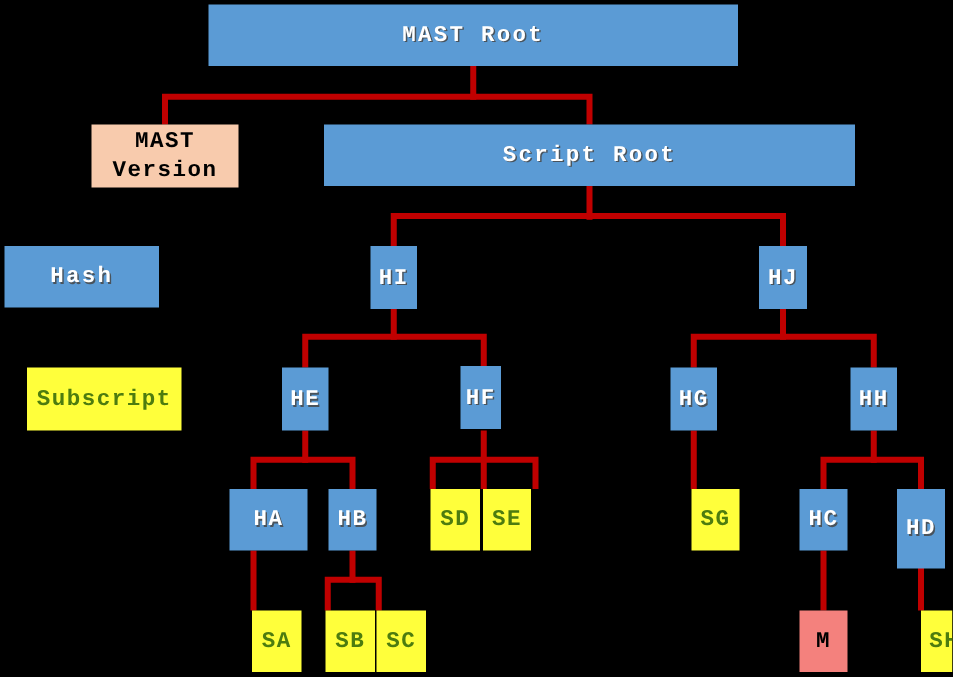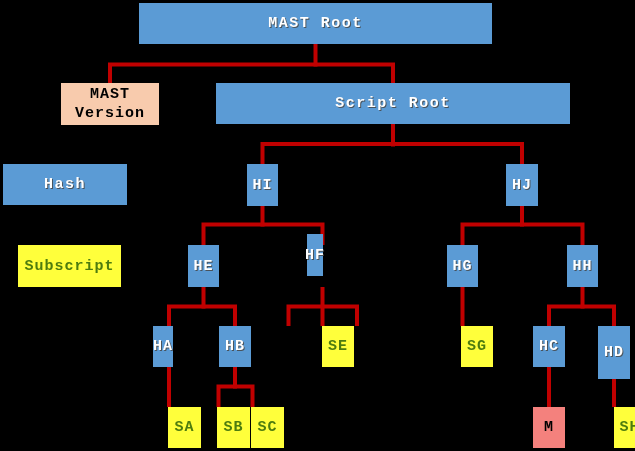--- a/index.html
+++ b/index.html
@@ -83,33 +83,34 @@
     <path class="wire" d="M218.5 407 V386.5 H252.5 V407"></path>
     <path class="wire" d="M549 367 V407"></path>
     <path class="wire" d="M614 367 V407"></path>
   </svg>
 
   <div class="node blue wide" style="left:139px;top:3px;width:353px;height:41px">MAST Root</div>
 
   <div class="node peach" style="left:61px;top:83px;width:98px;height:42px;padding:0 6px">MAST Version</div>
   <div class="node blue wide" style="left:216px;top:83px;width:354px;height:41px">Script Root</div>
 
-  <div class="node blue wide" style="left:3px;top:164px;width:124px;height:41px">Hash</div>
+  <div class="node blue wide" style="left:3px;top:164px;width:103px;height:41px">Hash</div>
   <div class="node yellow" style="left:3px;top:245px;width:103px;height:42px">Subscript</div>
 
   <div class="node blue" style="left:247px;top:164px;width:31px;height:42px">HI</div>
   <div class="node blue" style="left:506px;top:164px;width:32px;height:42px">HJ</div>
 
   <div class="node blue" style="left:188px;top:245px;width:31px;height:42px">HE</div>
-  <div class="node blue" style="left:307px;top:234px;width:16px;height:42px">HF</div>
+  <div class="node blue" style="left:307px;top:244px;width:27px;height:42px">HF</div>
   <div class="node blue" style="left:447px;top:245px;width:31px;height:42px">HG</div>
   <div class="node blue" style="left:567px;top:245px;width:31px;height:42px">HH</div>
 
-  <div class="node blue" style="left:153px;top:326px;width:20px;height:41px">HA</div>
+  <div class="node blue" style="left:153px;top:326px;width:52px;height:41px">HA</div>
   <div class="node blue" style="left:219px;top:326px;width:32px;height:41px">HB</div>
+  <div class="node yellow" style="left:272px;top:326px;width:33px;height:41px">SD</div>
   <div class="node yellow" style="left:307px;top:326px;width:32px;height:41px">SE</div>
   <div class="node yellow" style="left:446px;top:326px;width:32px;height:41px">SG</div>
   <div class="node blue" style="left:533px;top:326px;width:32px;height:41px">HC</div>
   <div class="node blue" style="left:598px;top:326px;width:32px;height:53px">HD</div>
 
   <div class="node yellow" style="left:153px;top:407px;width:33px;height:41px">SA</div>
   <div class="node yellow" style="left:202px;top:407px;width:33px;height:41px">SB</div>
   <div class="node yellow" style="left:236px;top:407px;width:33px;height:41px">SC</div>
   <div class="node pink" style="left:533px;top:407px;width:32px;height:41px">M</div>
   <div class="node yellow" style="left:599px;top:407px;width:31px;height:41px">SH</div>

